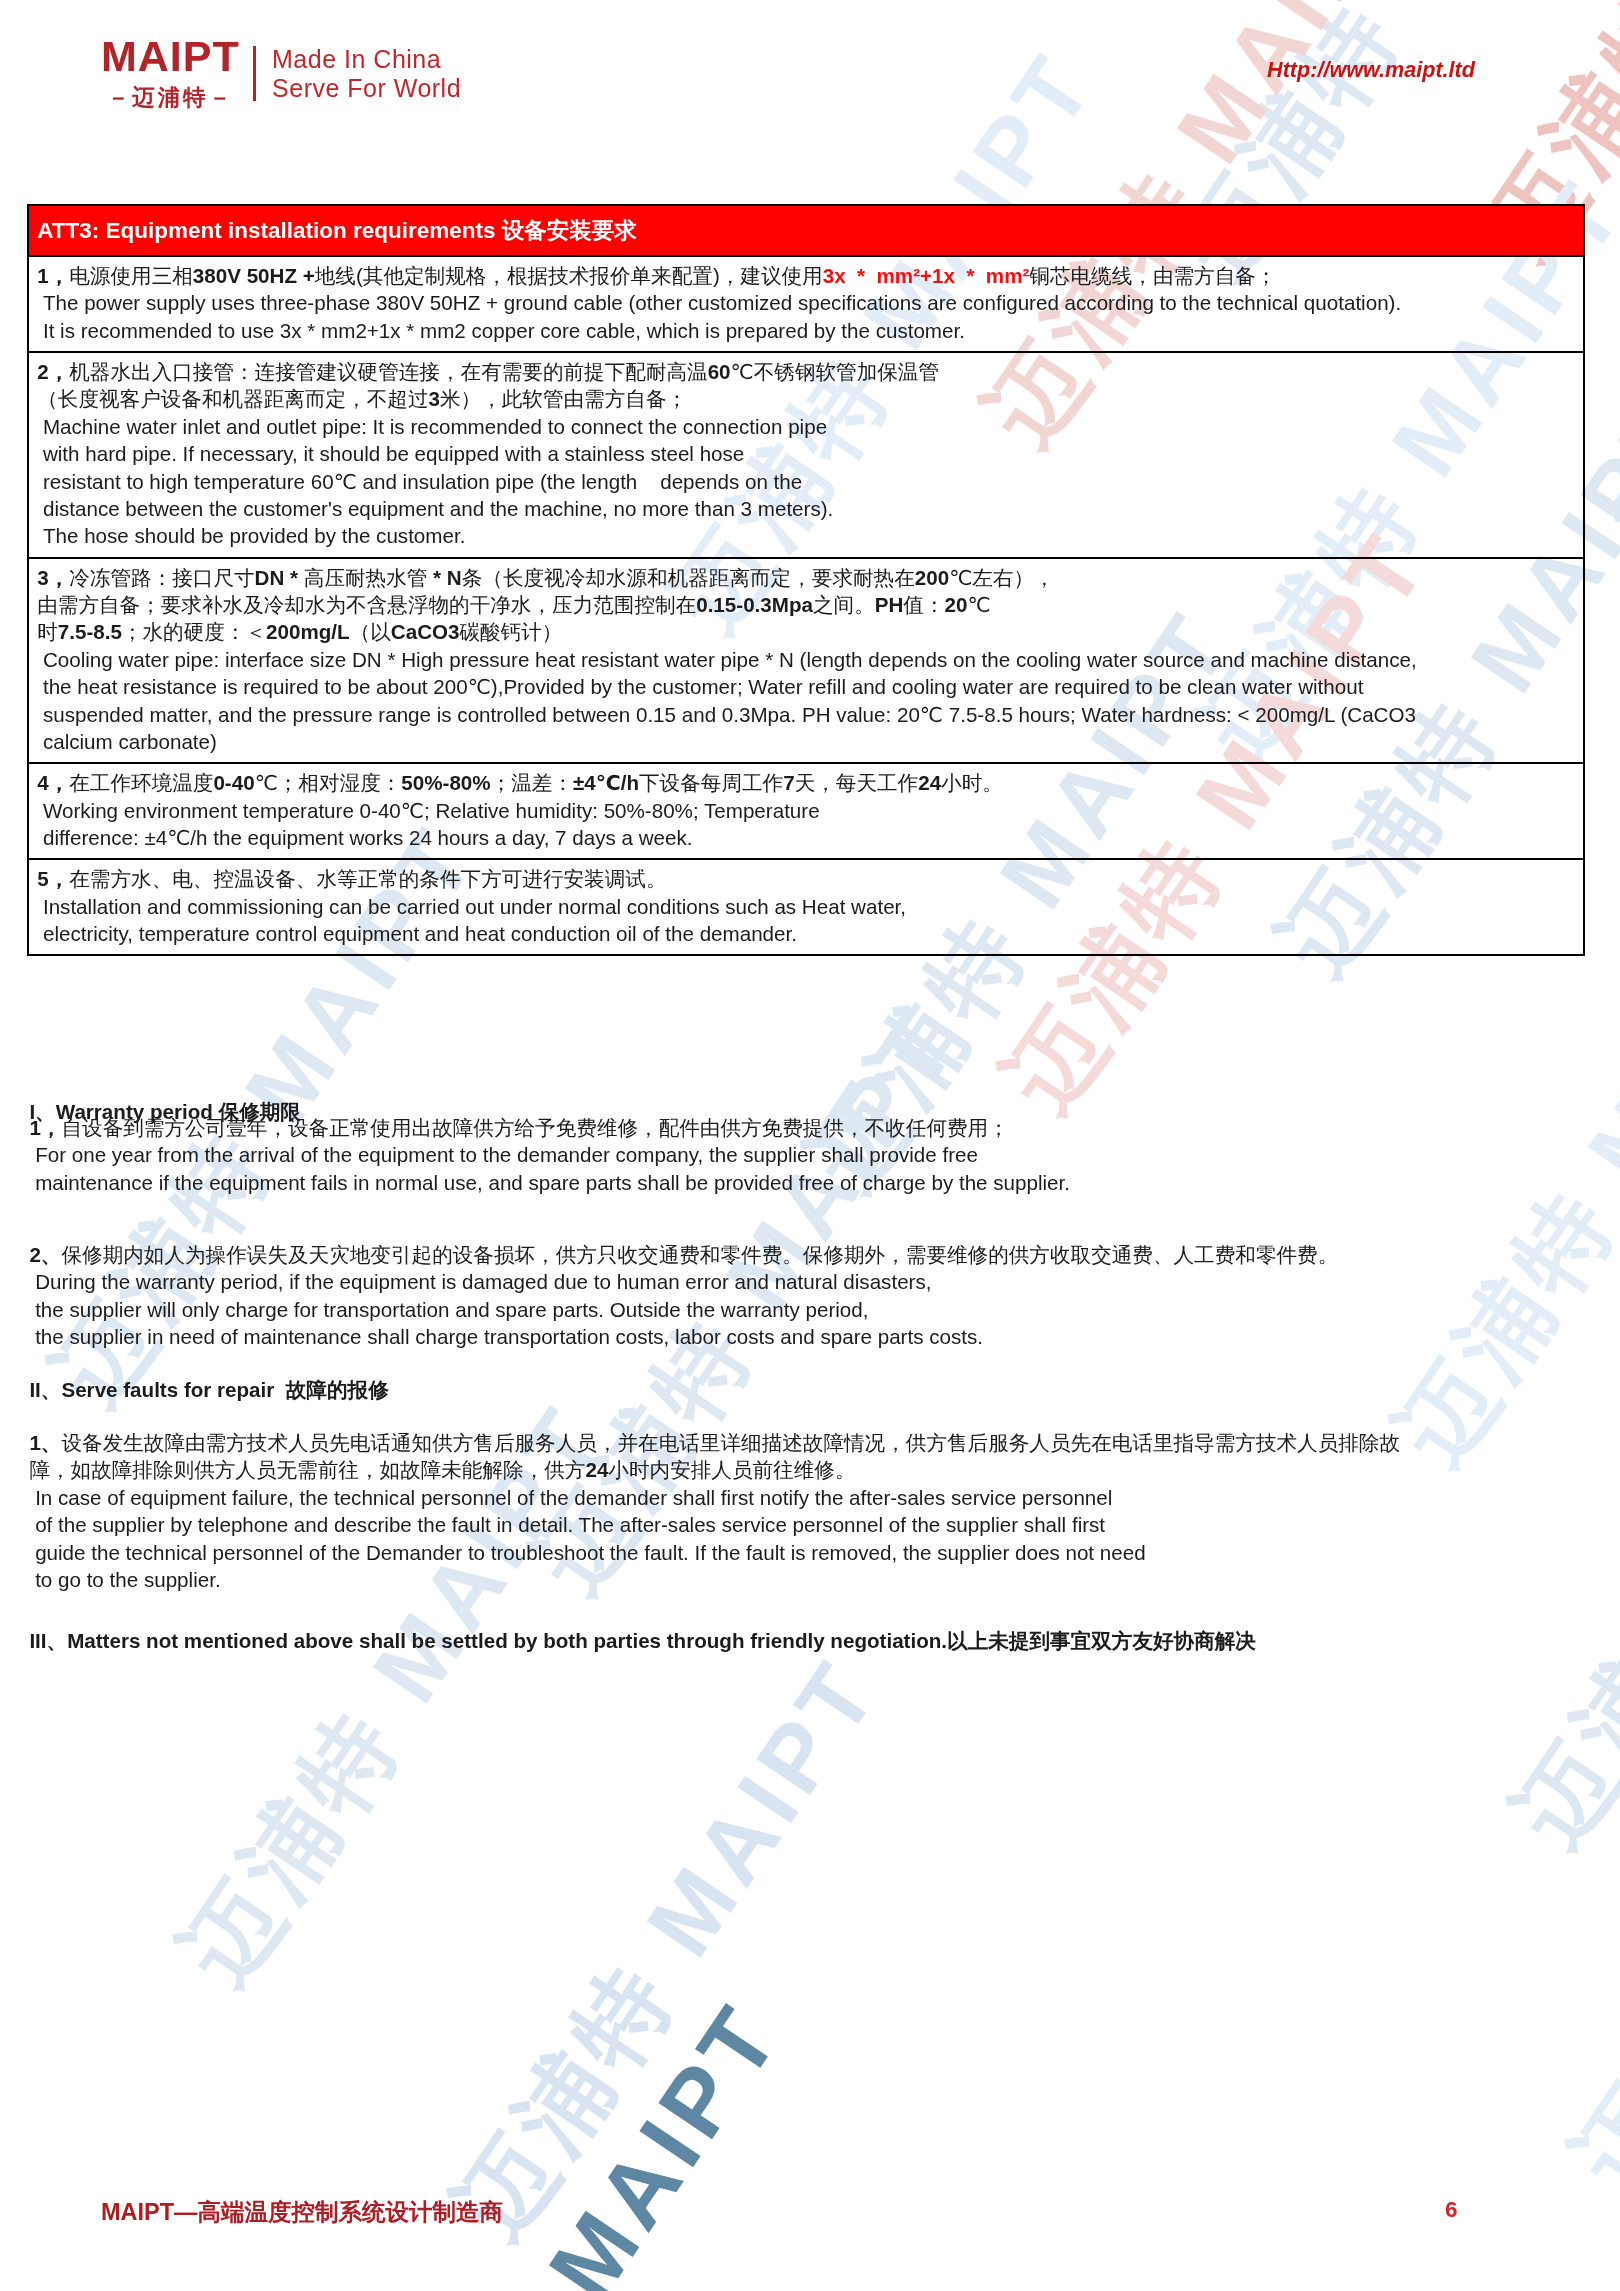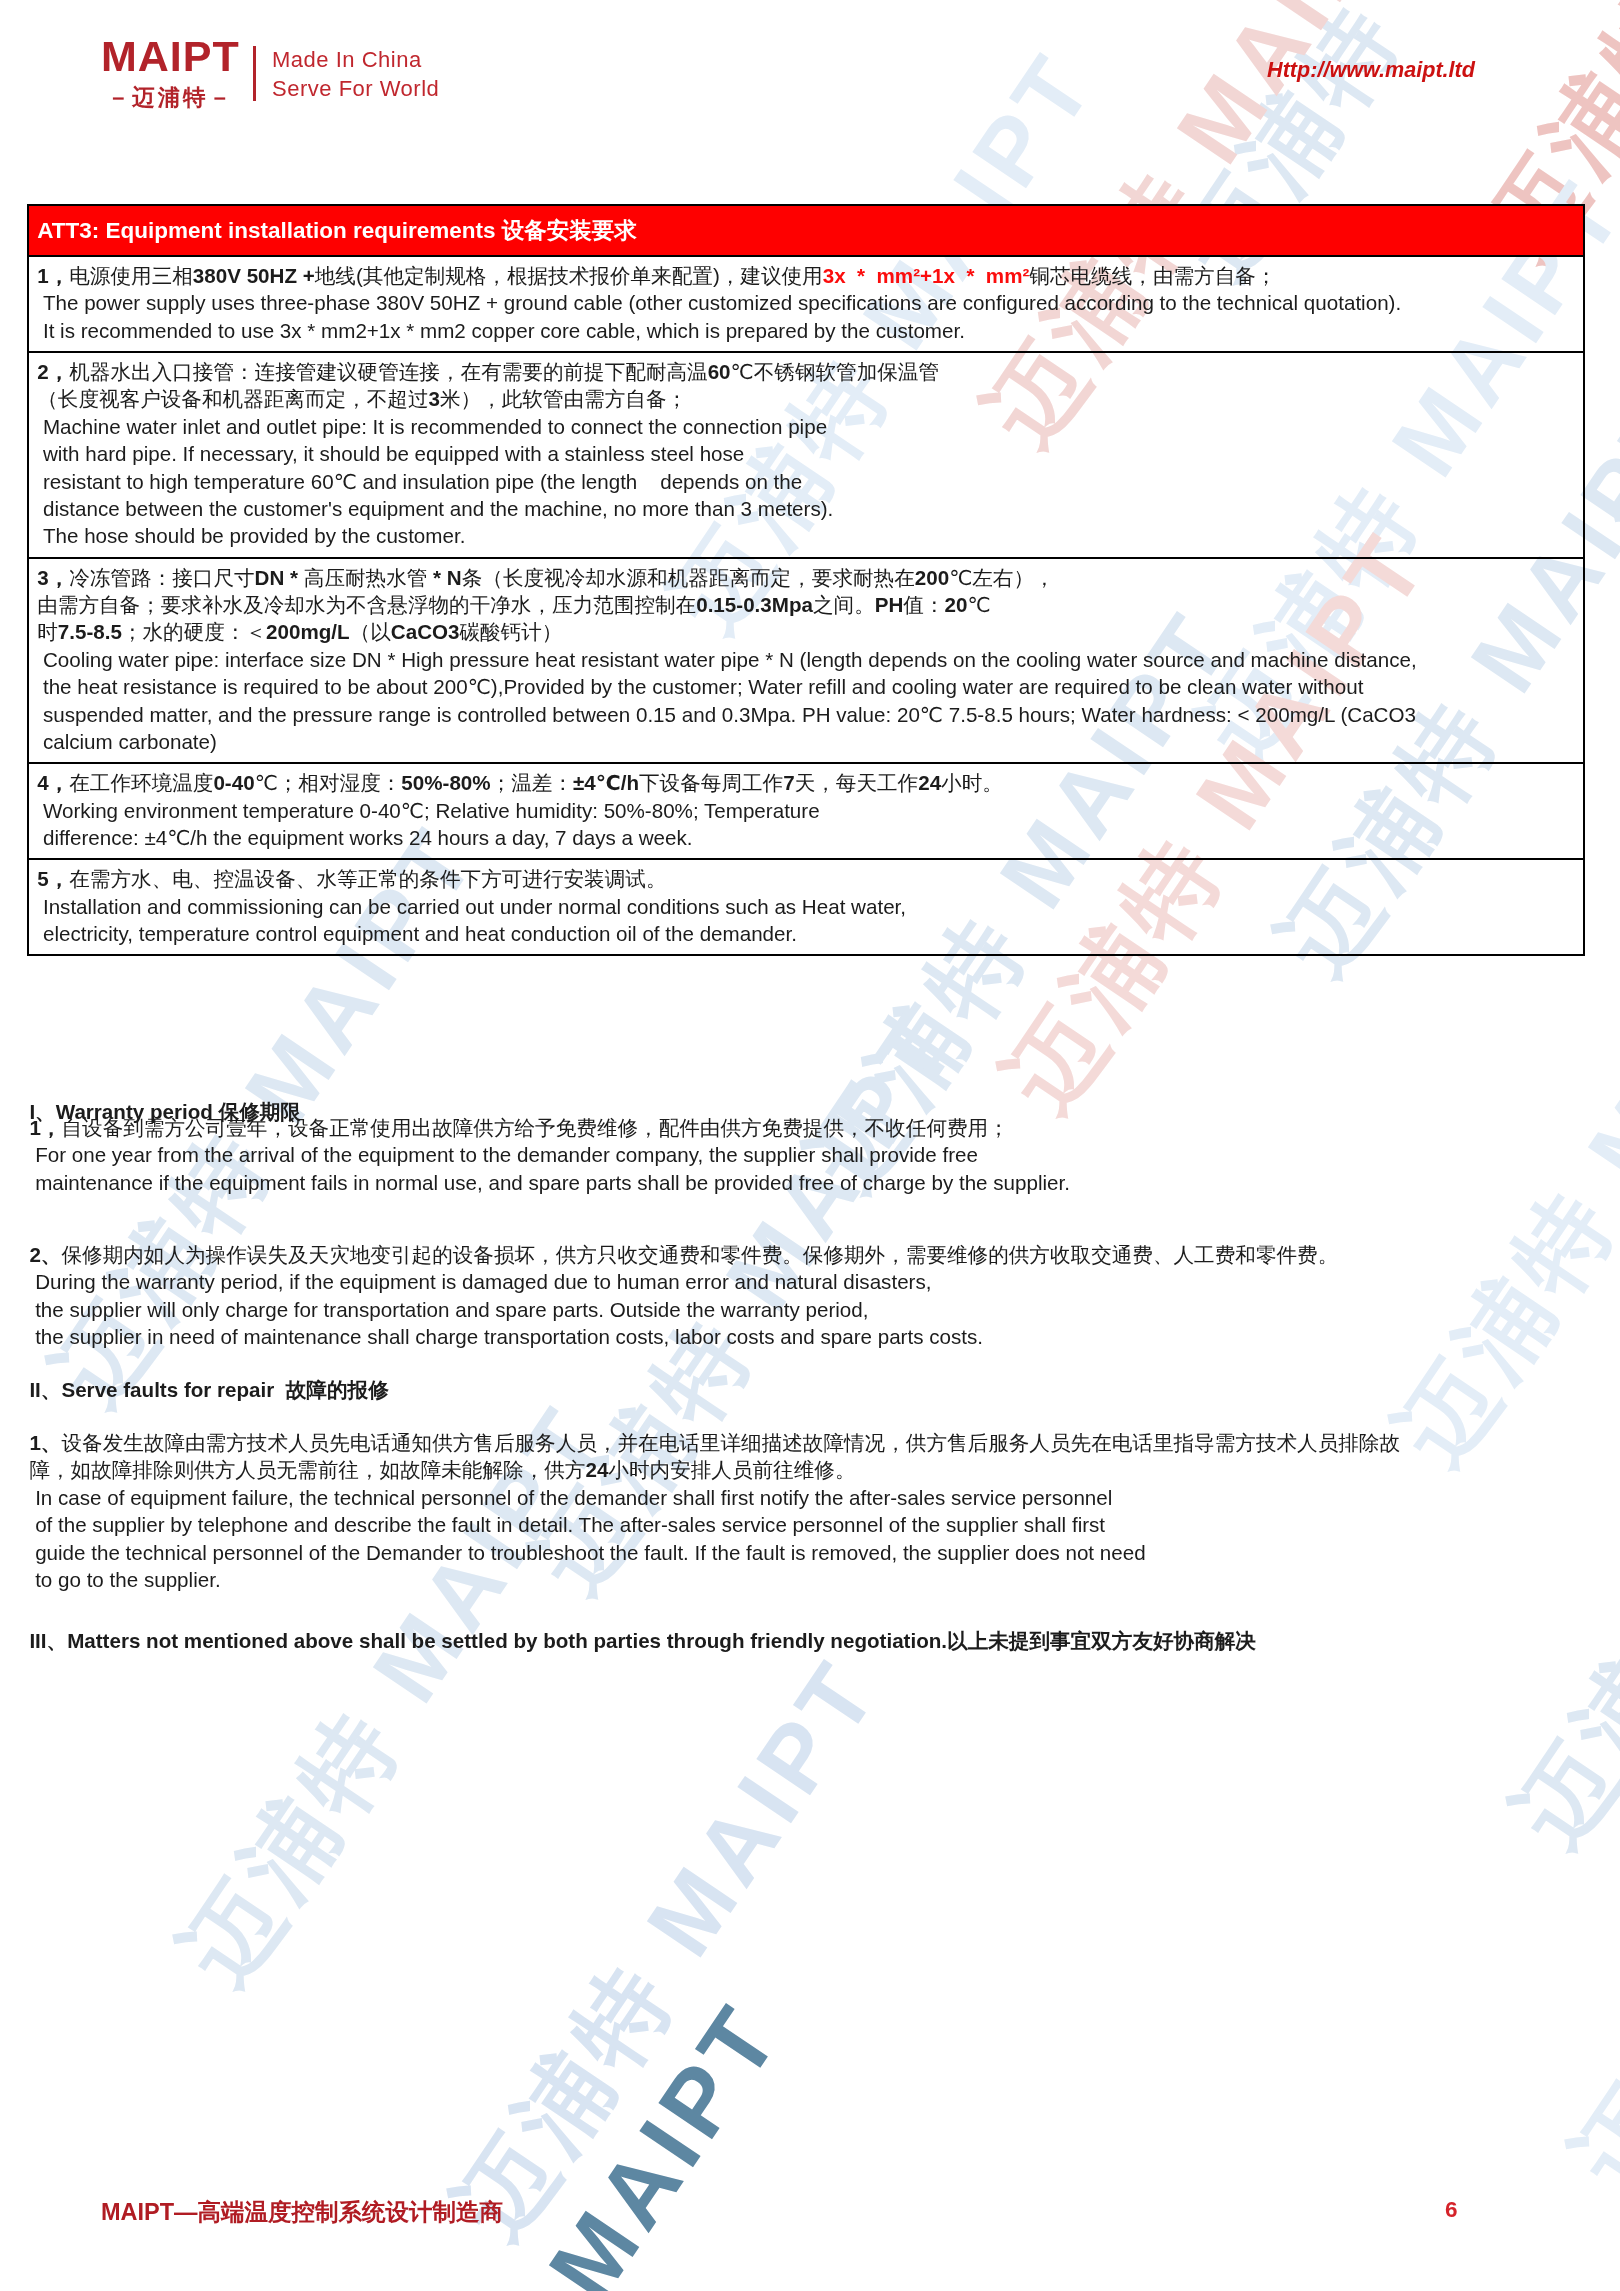--- a/index.html
+++ b/index.html
@@ -12,21 +12,21 @@
   .wm{
     position:absolute;font-size:94px;font-weight:bold;letter-spacing:7.8px;
     white-space:nowrap;transform:rotate(-56deg);line-height:1;
   }
   
   .header{position:absolute;left:101px;top:35px;display:flex;align-items:center;z-index:1;}
   .logo-block{text-align:center;color:#b2232a;}
   .logo-word{font-size:43px;font-weight:800;letter-spacing:1px;line-height:1;}
   .logo-cn{font-size:22.5px;font-weight:bold;letter-spacing:2.9px;margin-top:3.9px;}
   .logo-divider{width:2.9px;height:55px;background:#b2232a;margin:0 15.7px 0 13.7px;}
-  .taglines{color:#c0272e;font-size:22px;letter-spacing:0.5px;}
+  .taglines{color:#c0272e;font-size:25px;letter-spacing:0.5px;}
   .taglines .tl{line-height:29px;}
   .website{
     position:absolute;right:145px;top:57px;z-index:1;
     color:#cc1111;font-size:21.6px;font-weight:bold;font-style:italic;
   }
   
   .att3-table{position:absolute;left:27.4px;top:204px;width:1554px;border:2.9px solid #000;z-index:1;background:transparent;}
   .banner{
     background:#fe0000;color:#ffffff;font-weight:bold;font-size:22.5px;
     height:49px;display:flex;align-items:center;padding-left:7.8px;

